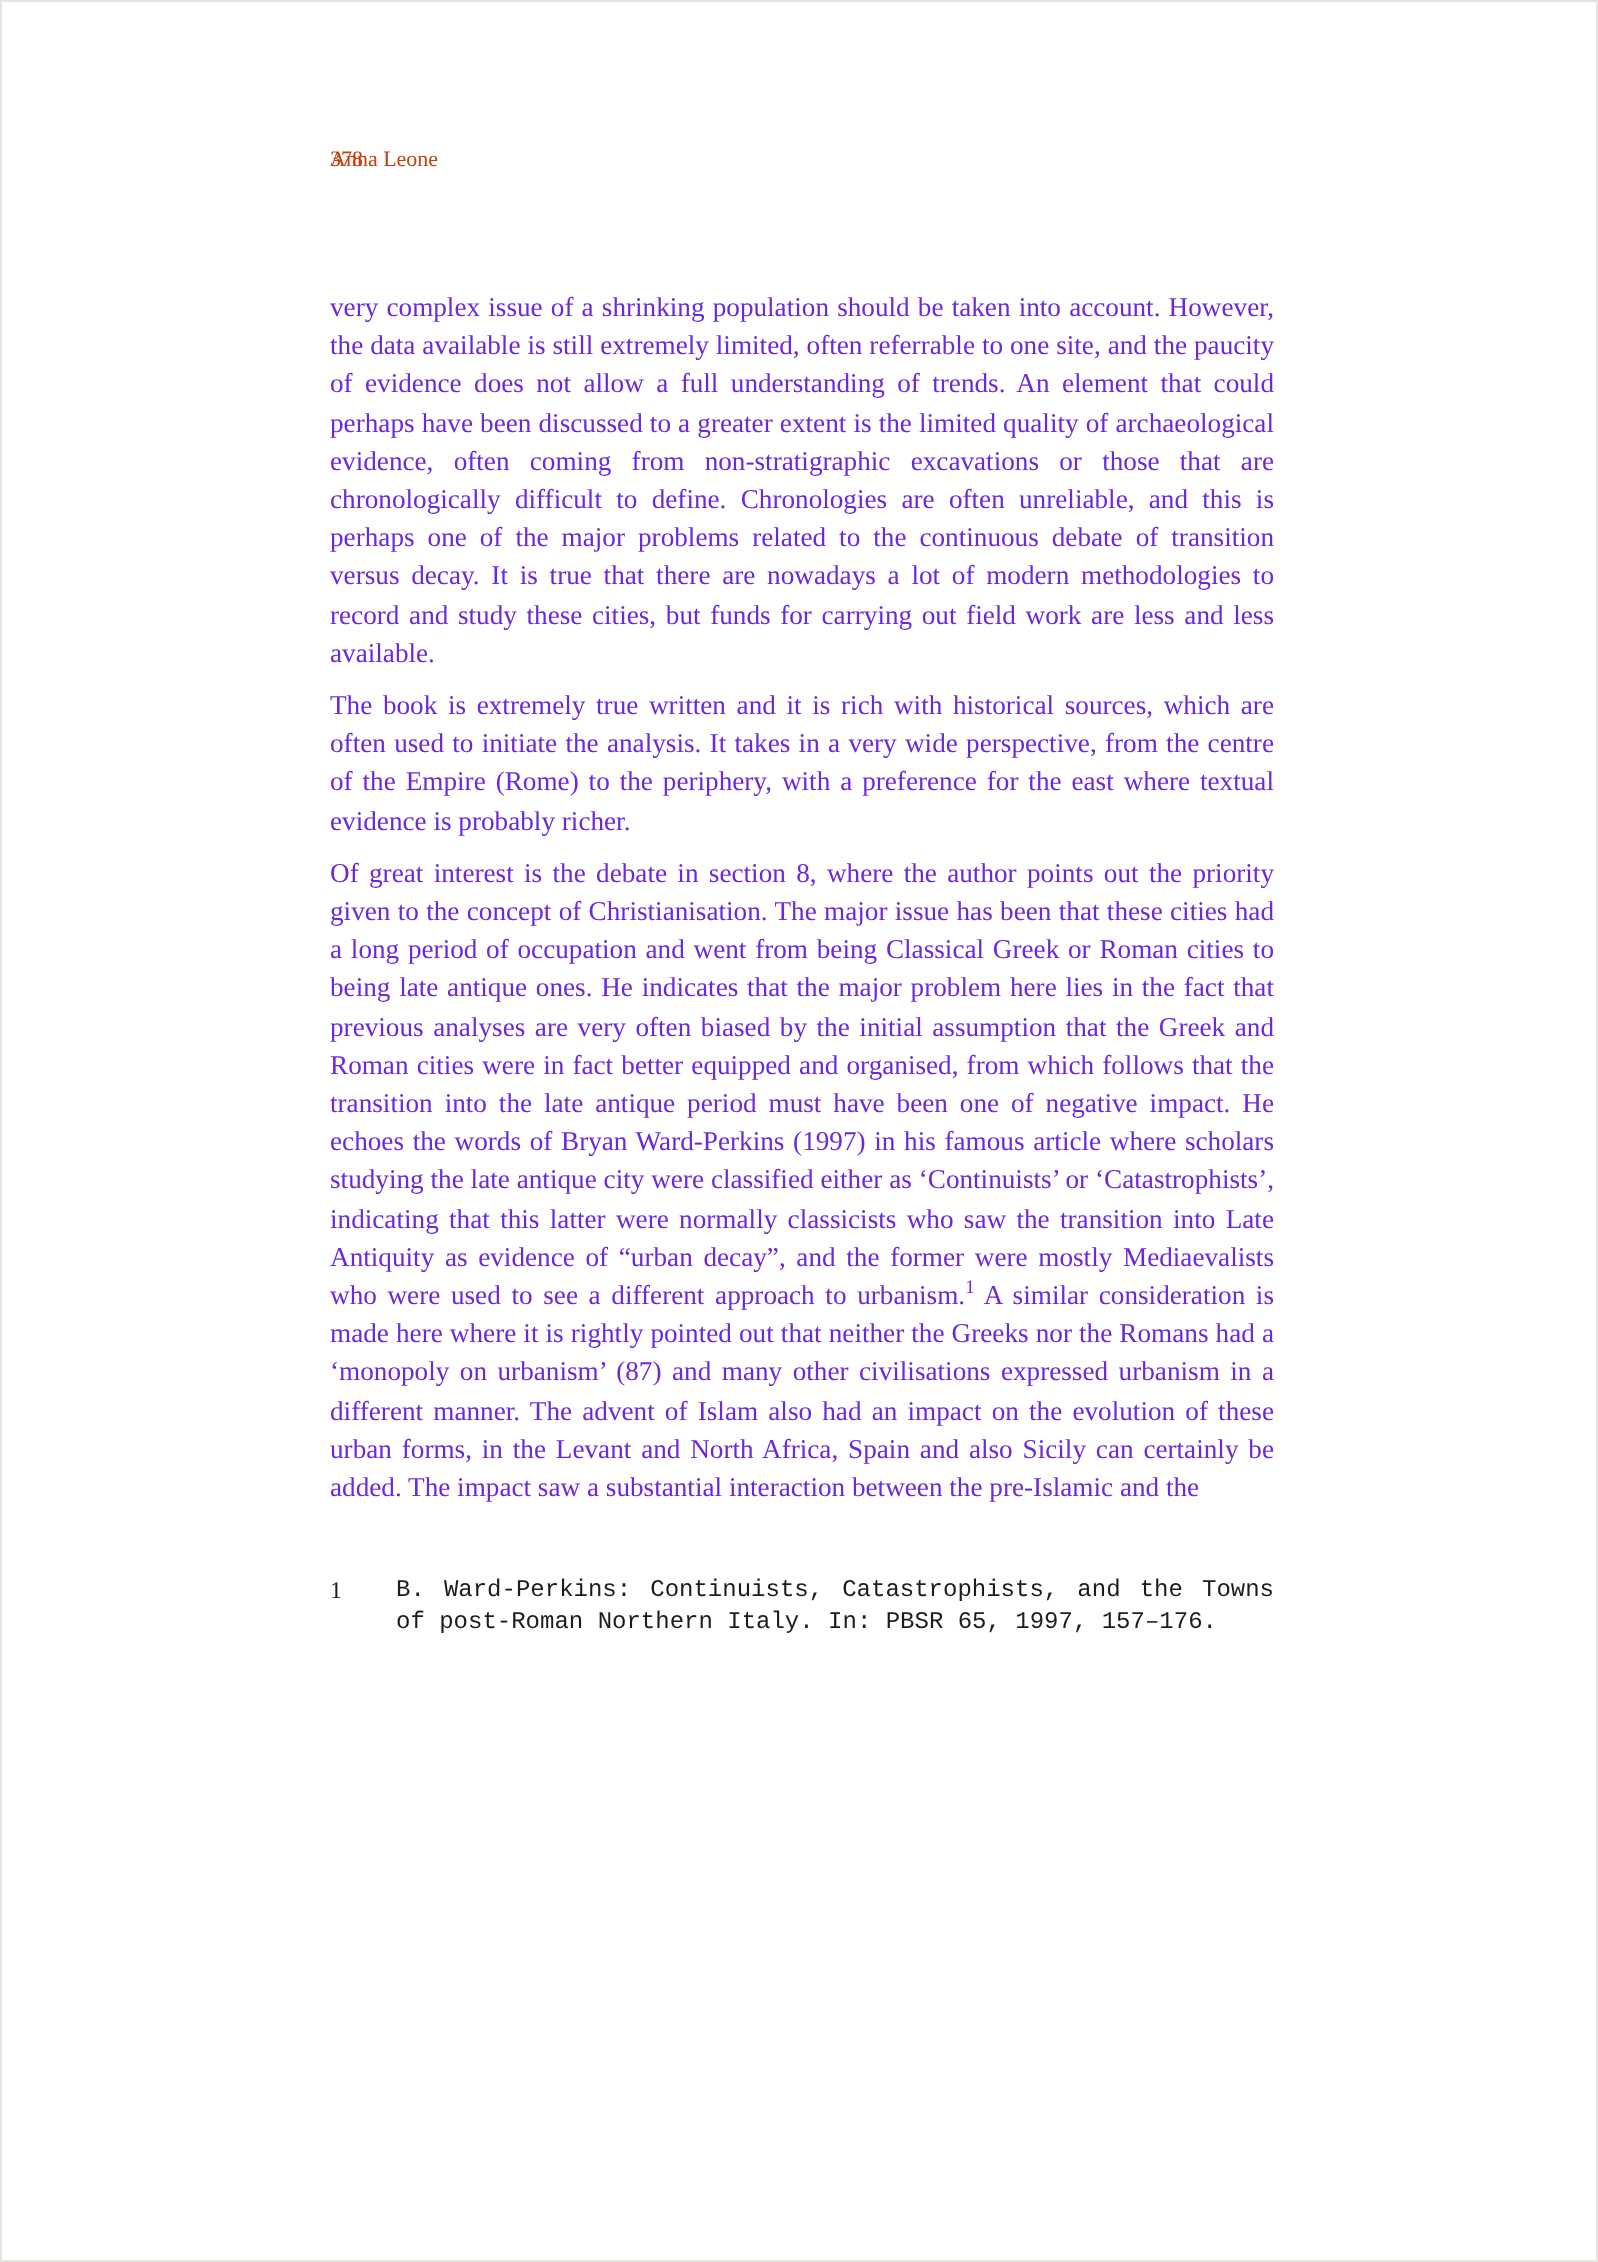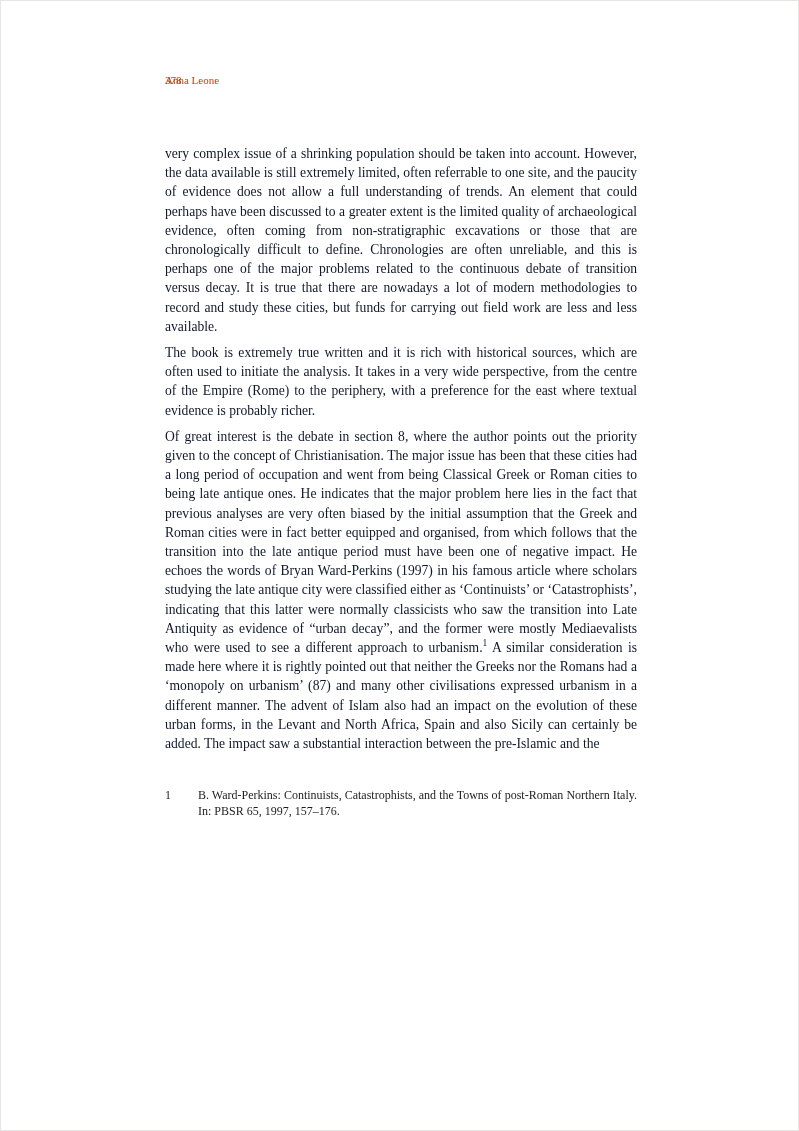--- a/index.html
+++ b/index.html
@@ -34,21 +34,21 @@
     top: 0;
   }
   .running-head .author {
     text-align: left;
   }
   .body p {
     font-size: 13.6px;
     line-height: 19.2px;
     text-align: justify;
     margin: 0 0 7px 0;
-    color: #0f172a;
+    color: #6d28d9;
   }
   .body p:last-child { margin-bottom: 0; }
   .fn-marker {
     font-size: 9.5px;
     vertical-align: super;
     line-height: 0;
   }
   .footnote {
     margin-top: 34px;
     font-size: 12px;
@@ -56,20 +56,21 @@
     display: flex;
     color: #1c1c1c;
   }
   .footnote .fn-num {
     flex: 0 0 33px;
     width: 33px;
   }
   .footnote .fn-text {
     flex: 1;
     text-align: justify;
+    font-family: Liberation Mono, monospace;
   }
 </style>
 </head>
 <body>
 
 <div class="sheet">
   <div class="column">
 
     <div class="running-head">
       <span class="pagenum">378</span>

